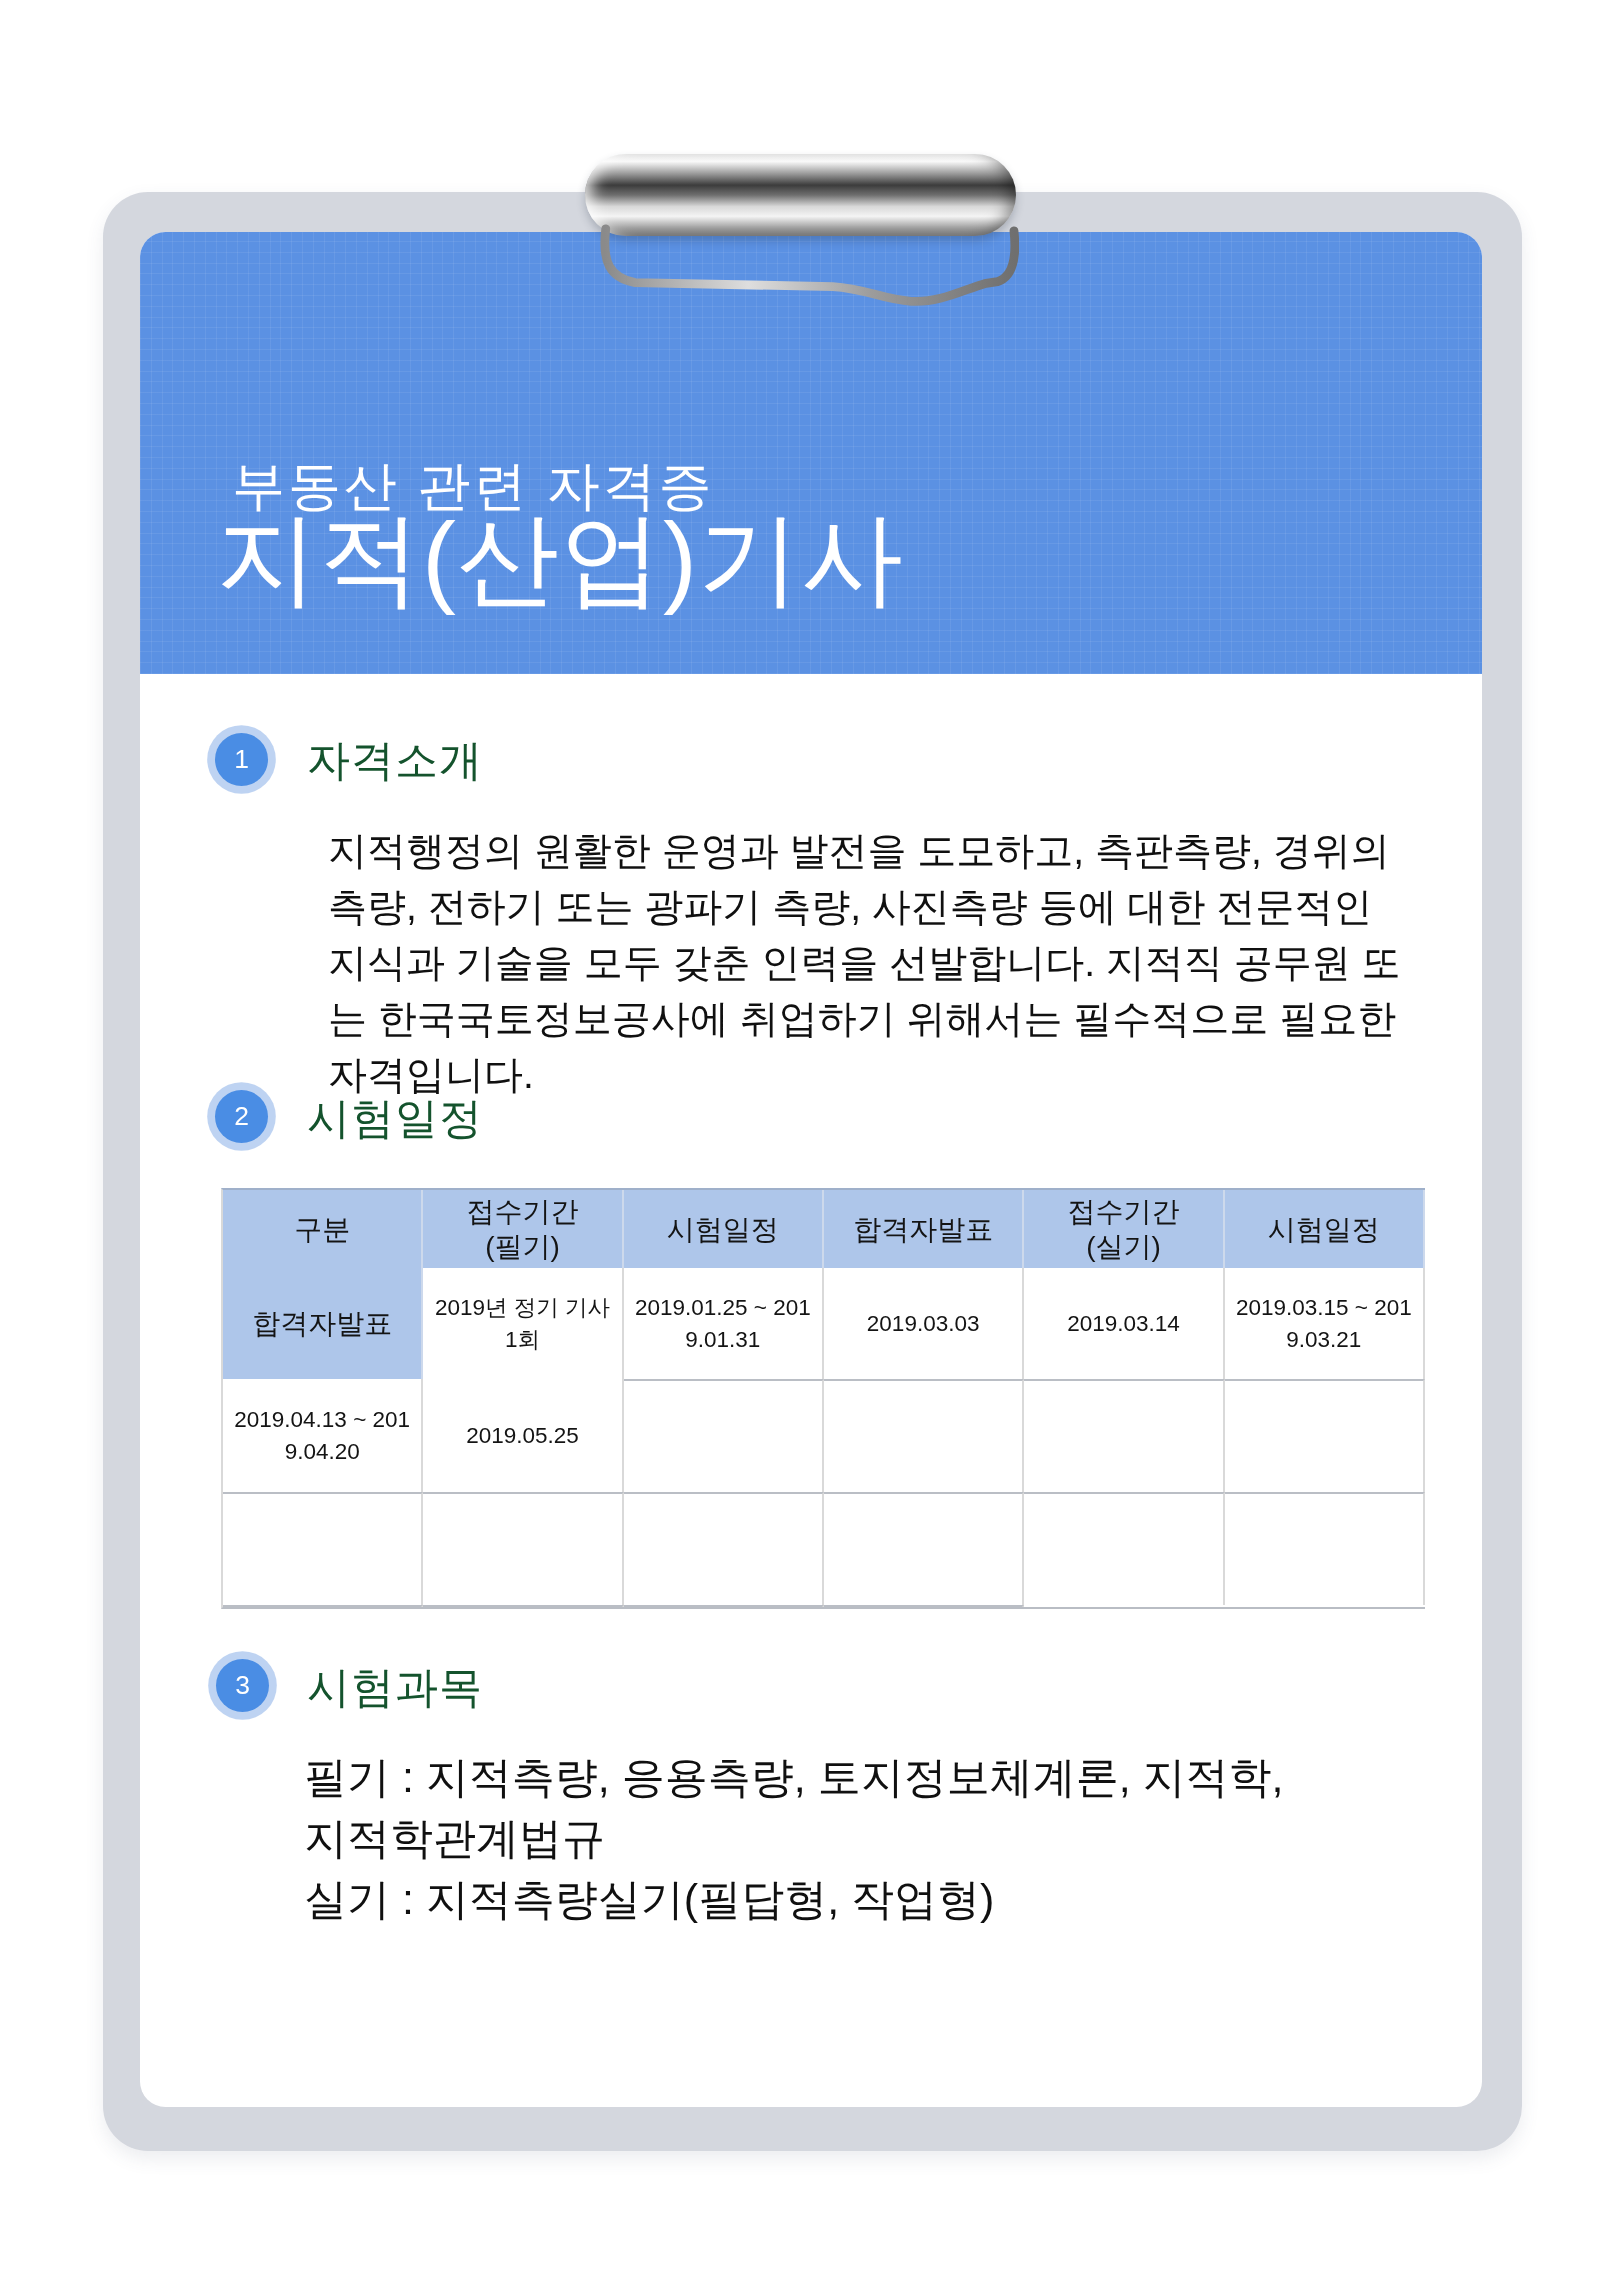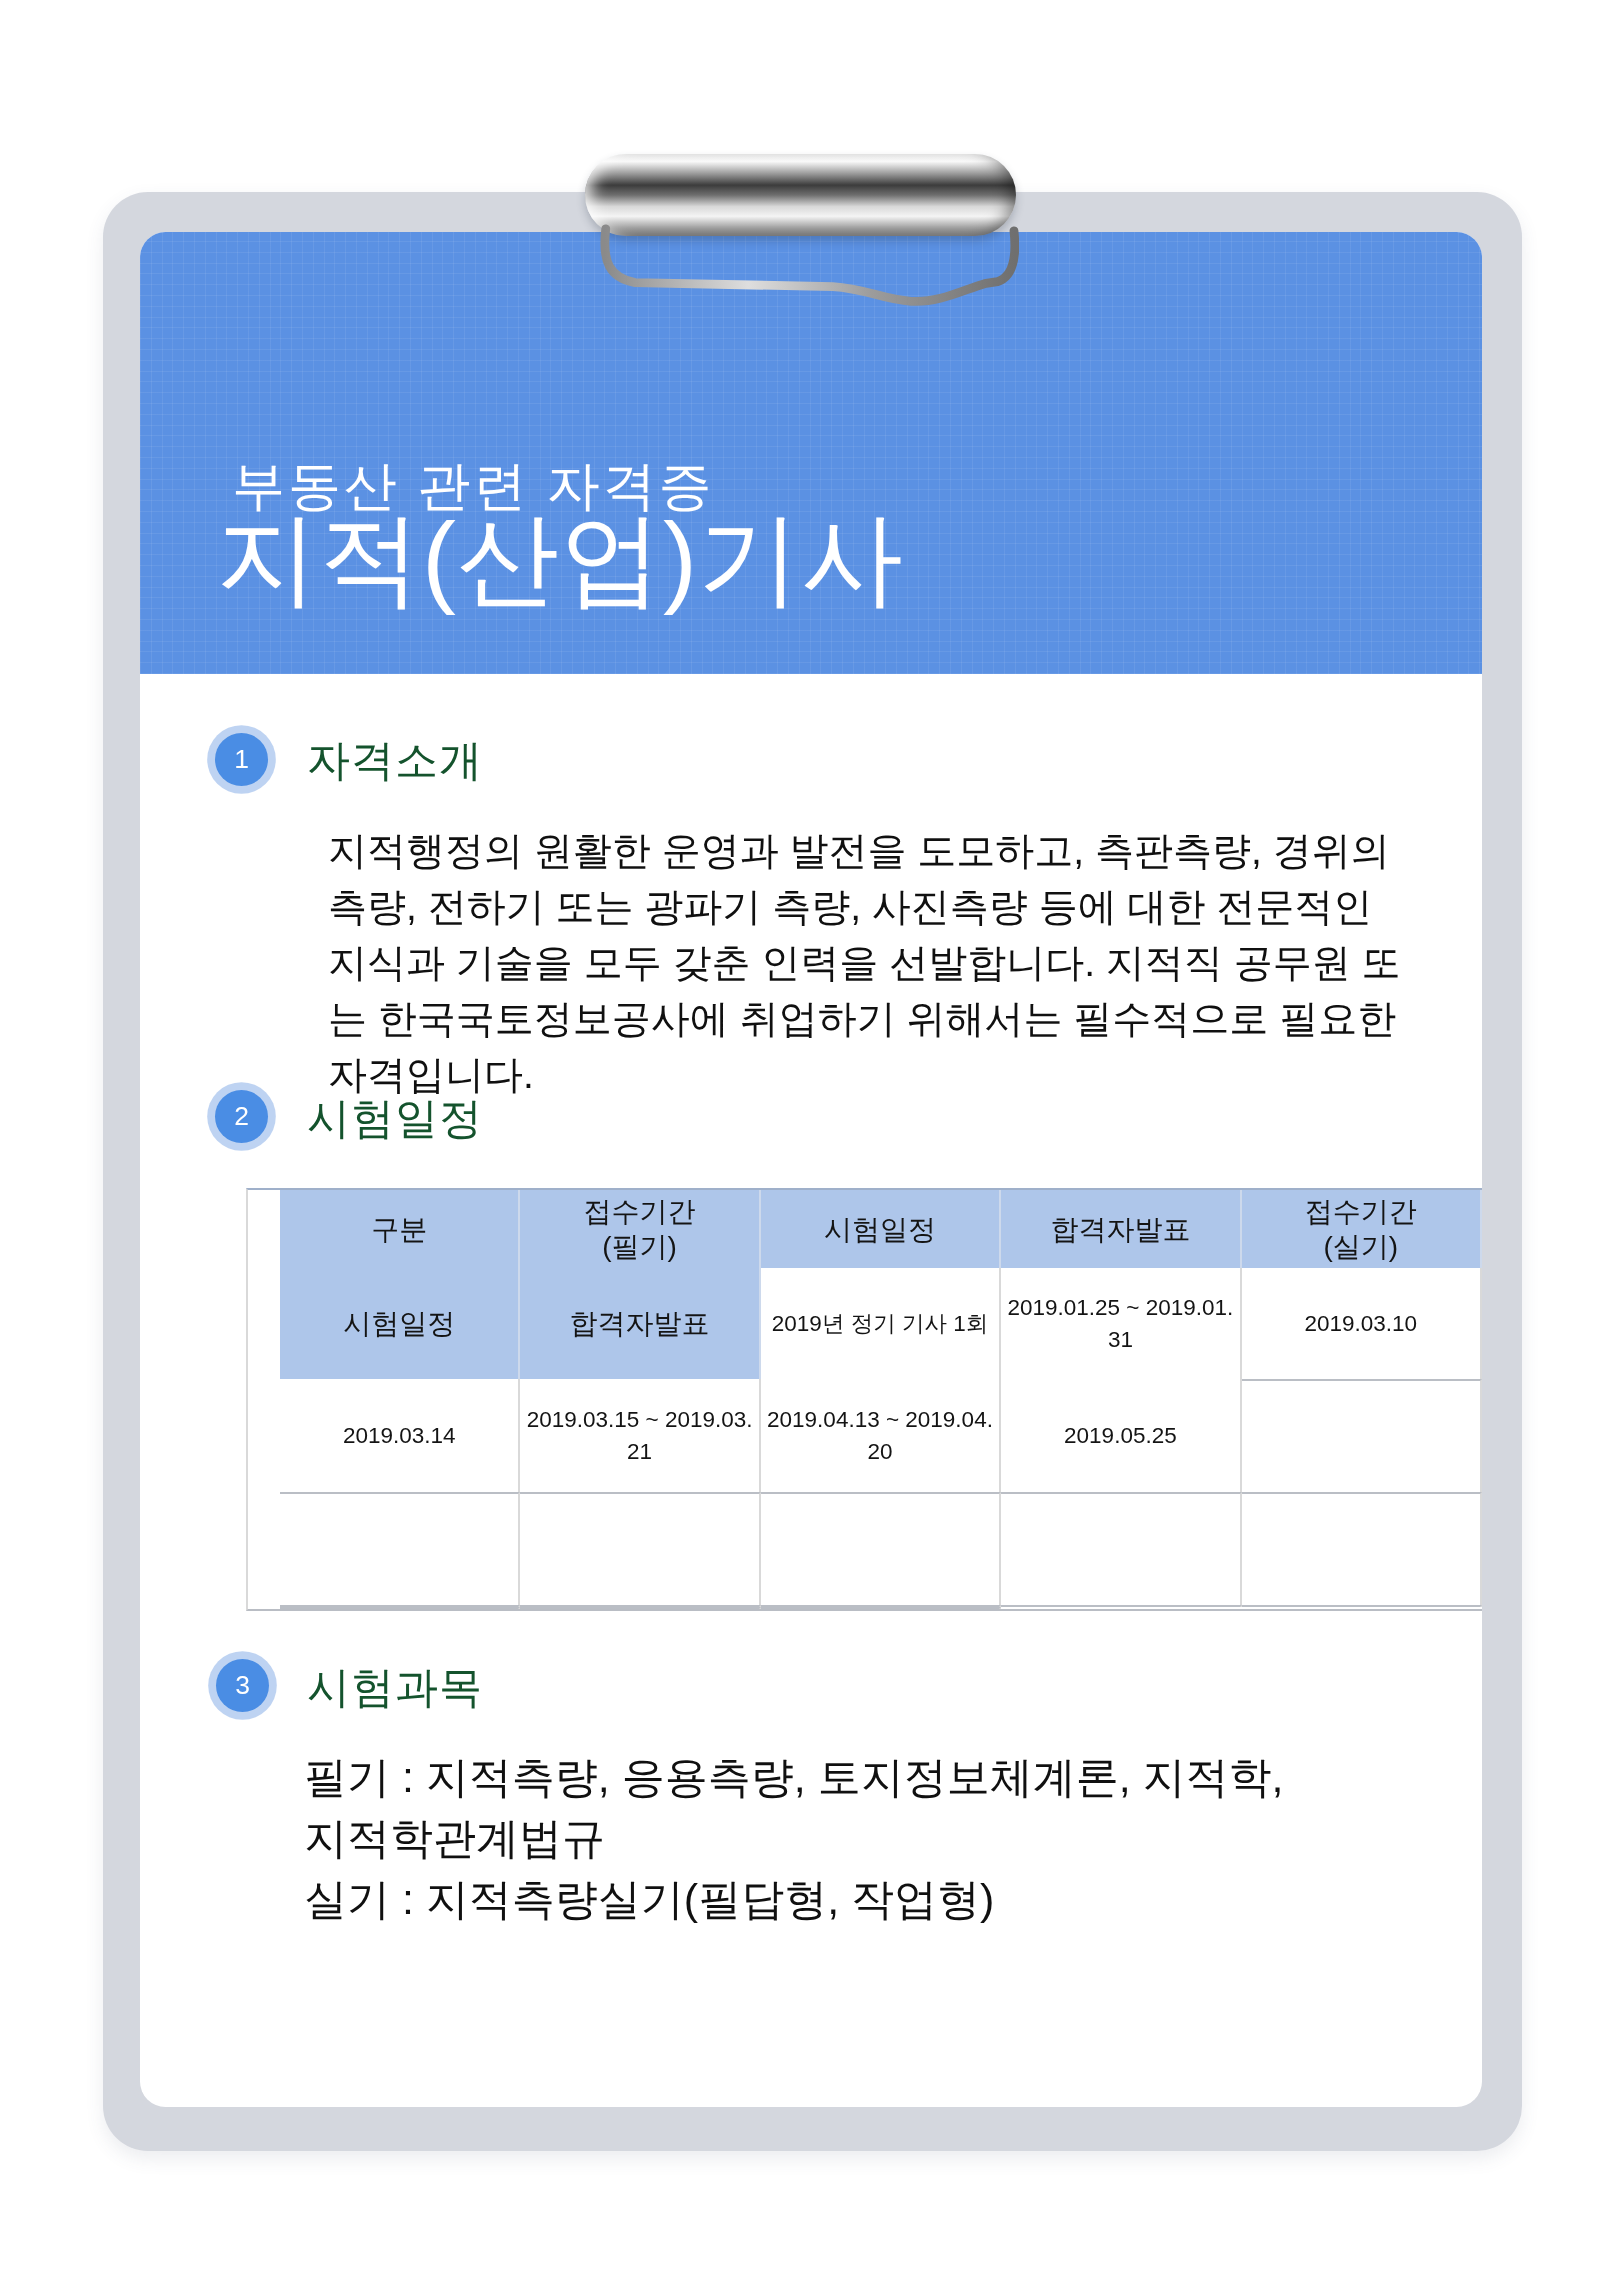--- a/index.html
+++ b/index.html
@@ -65,28 +65,27 @@
   .section-heading{
     color:#14532d;font-size:43px;font-weight:400;letter-spacing:1px;line-height:1.1;
   }
   .para{
     color:#101010;font-size:39px;font-weight:400;line-height:56px;letter-spacing:0px;
   }
   .pre{white-space:pre-line;}
 
   
   .sched-table{
-    left:246px;top:1188px;width:1202px;
+    left:221px;top:1188px;width:1202px;
     display:grid;
-    grid-template-columns:repeat(5,1fr);
+    grid-template-columns:repeat(6,1fr);
     grid-template-rows:78px 111px 113px 113px;
     border-top:2.9px solid #9fb0ca;
     border-bottom:2.9px solid #b9bdc4;
     border-left:2px solid #d9d9d9;
-    padding-left:32px;
   }
   .th{
     background:#aec6ea;
     border-right:2px solid #cdd9ec;
     display:flex;align-items:center;justify-content:center;text-align:center;
     font-size:28px;color:#141414;line-height:35px;white-space:pre-line;
   }
   .td{
     background:#ffffff;
     border-right:2px solid #d9d9d9;
@@ -137,21 +136,21 @@
 (필기)</div>
   <div class="th">시험일정</div>
   <div class="th">합격자발표</div>
   <div class="th">접수기간
 (실기)</div>
   <div class="th">시험일정</div>
   <div class="th">합격자발표</div>
 
   <div class="td">2019년 정기 기사 1회</div>
   <div class="td">2019.01.25 ~ 2019.01.31</div>
-  <div class="td">2019.03.10</div>
+  <div class="td">2019.03.03</div>
   <div class="td">2019.03.14</div>
   <div class="td">2019.03.15 ~ 2019.03.21</div>
   <div class="td">2019.04.13 ~ 2019.04.20</div>
   <div class="td">2019.05.25</div>
 
   <div class="td row-sep"></div>
   <div class="td row-sep"></div>
   <div class="td row-sep"></div>
   <div class="td row-sep"></div>
   <div class="td row-sep"></div>

